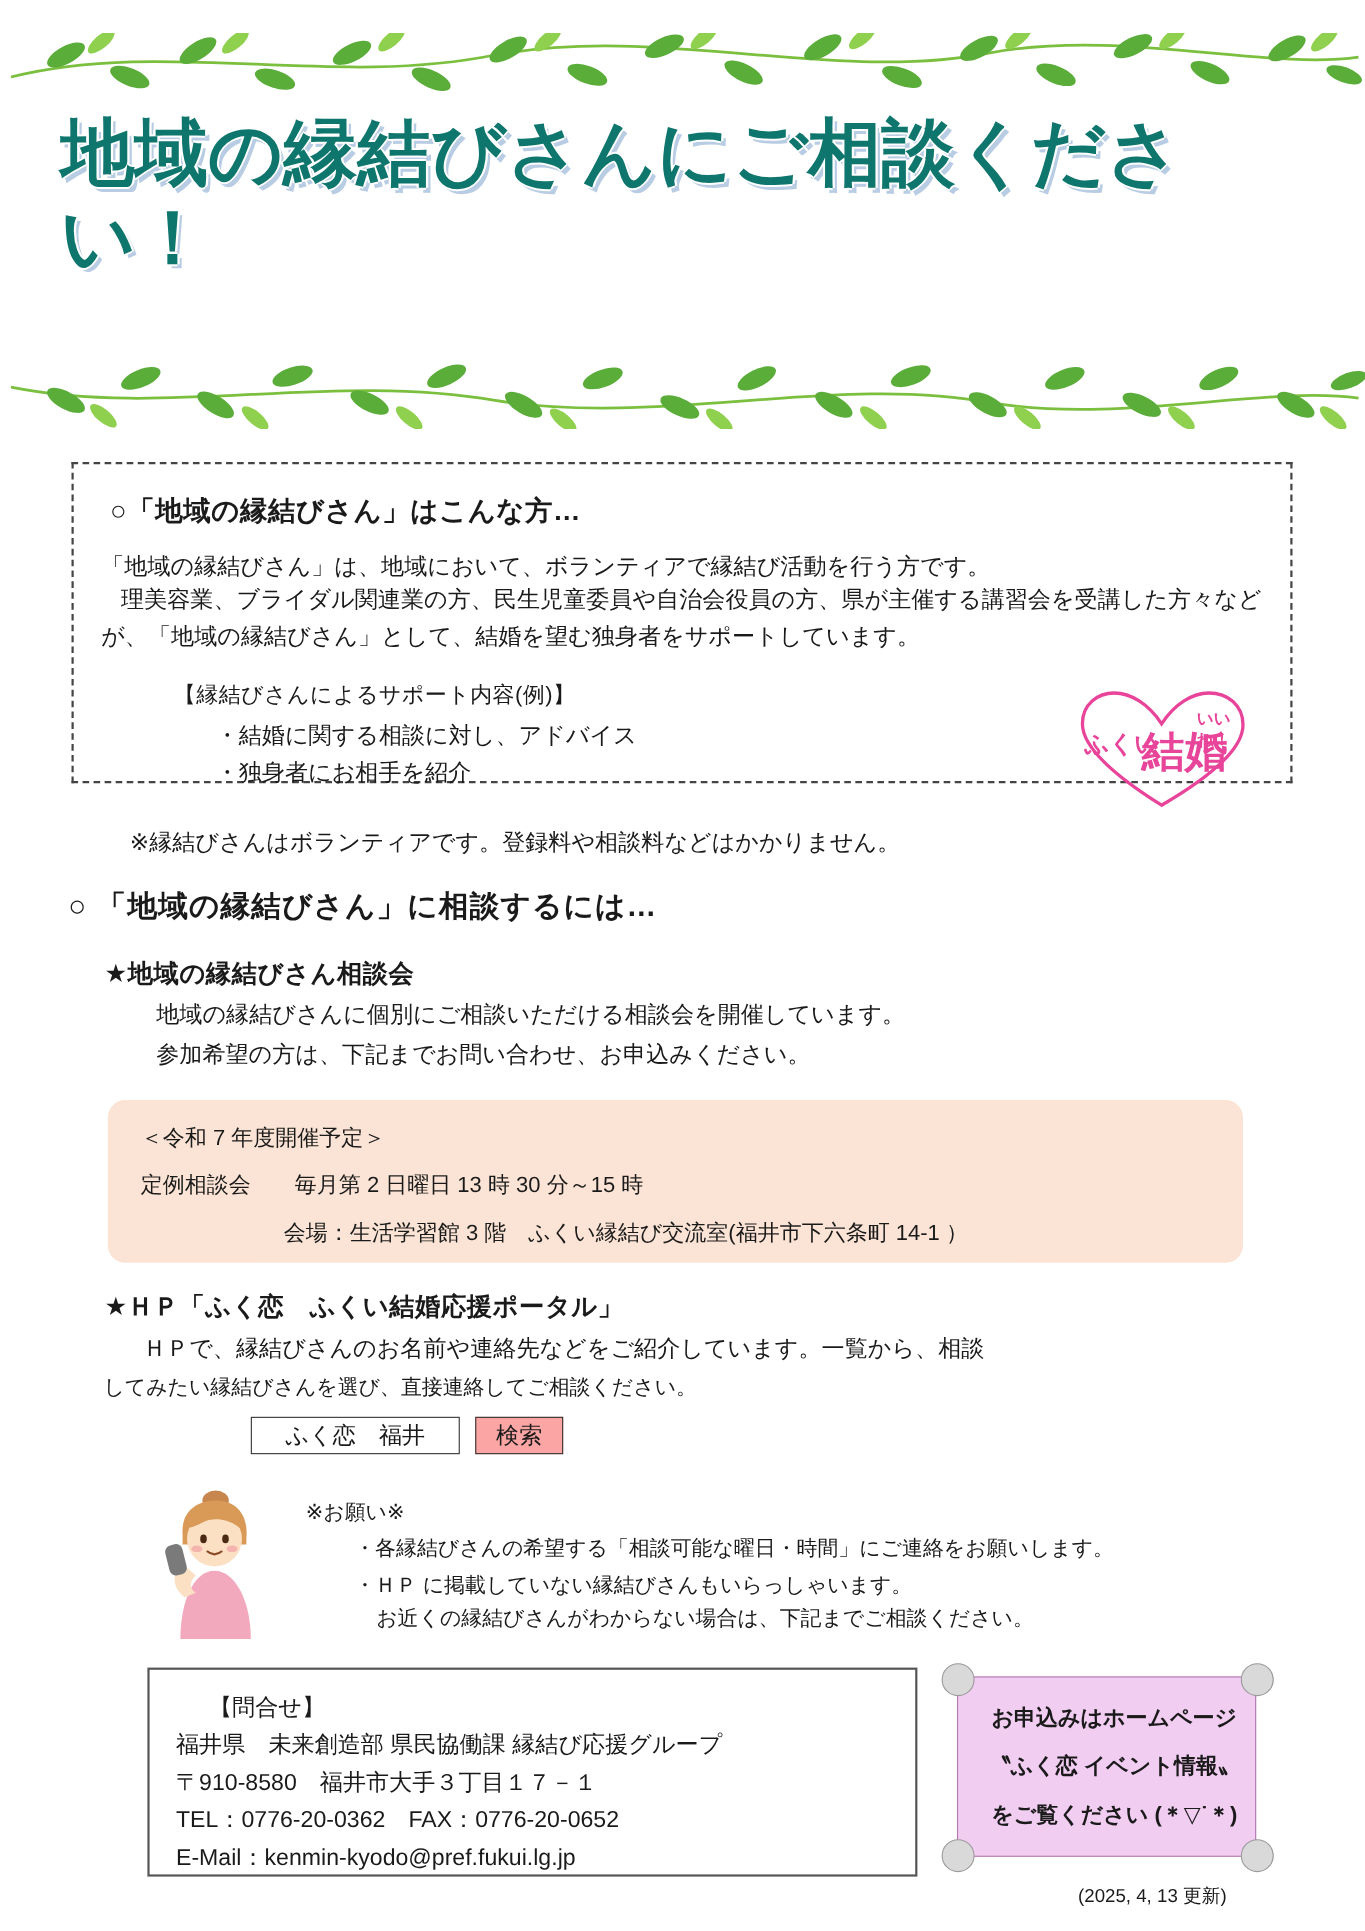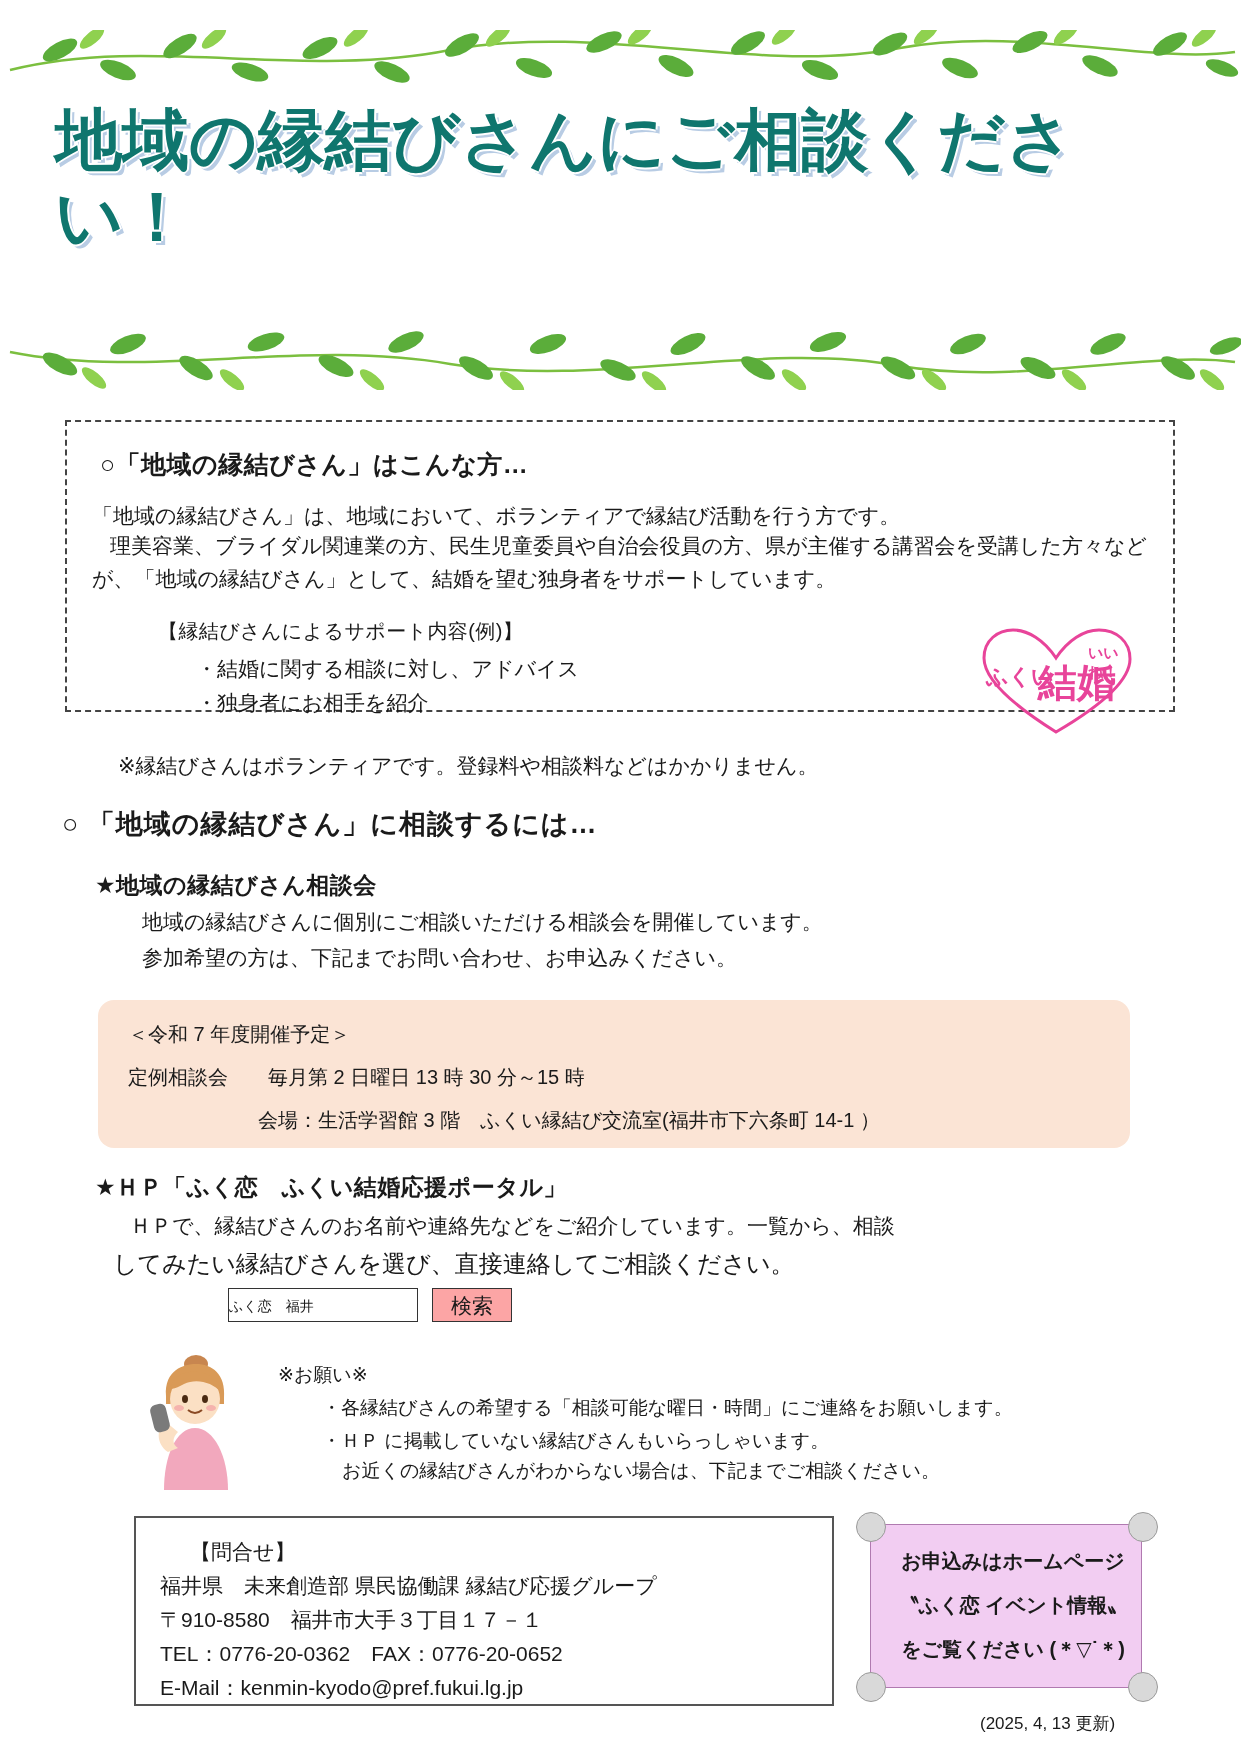--- a/index.html
+++ b/index.html
@@ -196,34 +196,35 @@
     letter-spacing: 0.5px;
   }
   .hp-l1 {
     position: absolute;
     left: 130px;
     top: 1212px;
     font-size: 21px;
   }
   .hp-l2 {
     position: absolute;
-    left: 113px;
+    left: 94px;
     top: 1248px;
-    font-size: 24px;
+    font-size: 19px;
   }
   .search-field {
     position: absolute;
     left: 228px;
     top: 1288px;
     width: 190px;
     height: 34px;
     border: 1.5px solid #333;
     background: #fff;
-    font-size: 14px;
+    font-size: 21px;
     line-height: 34px;
+    text-align: center;
     box-sizing: border-box;
   }
   .search-btn {
     position: absolute;
     left: 432px;
     top: 1288px;
     width: 80px;
     height: 34px;
     border: 1.5px solid #333;
     background: #fca5a5;

